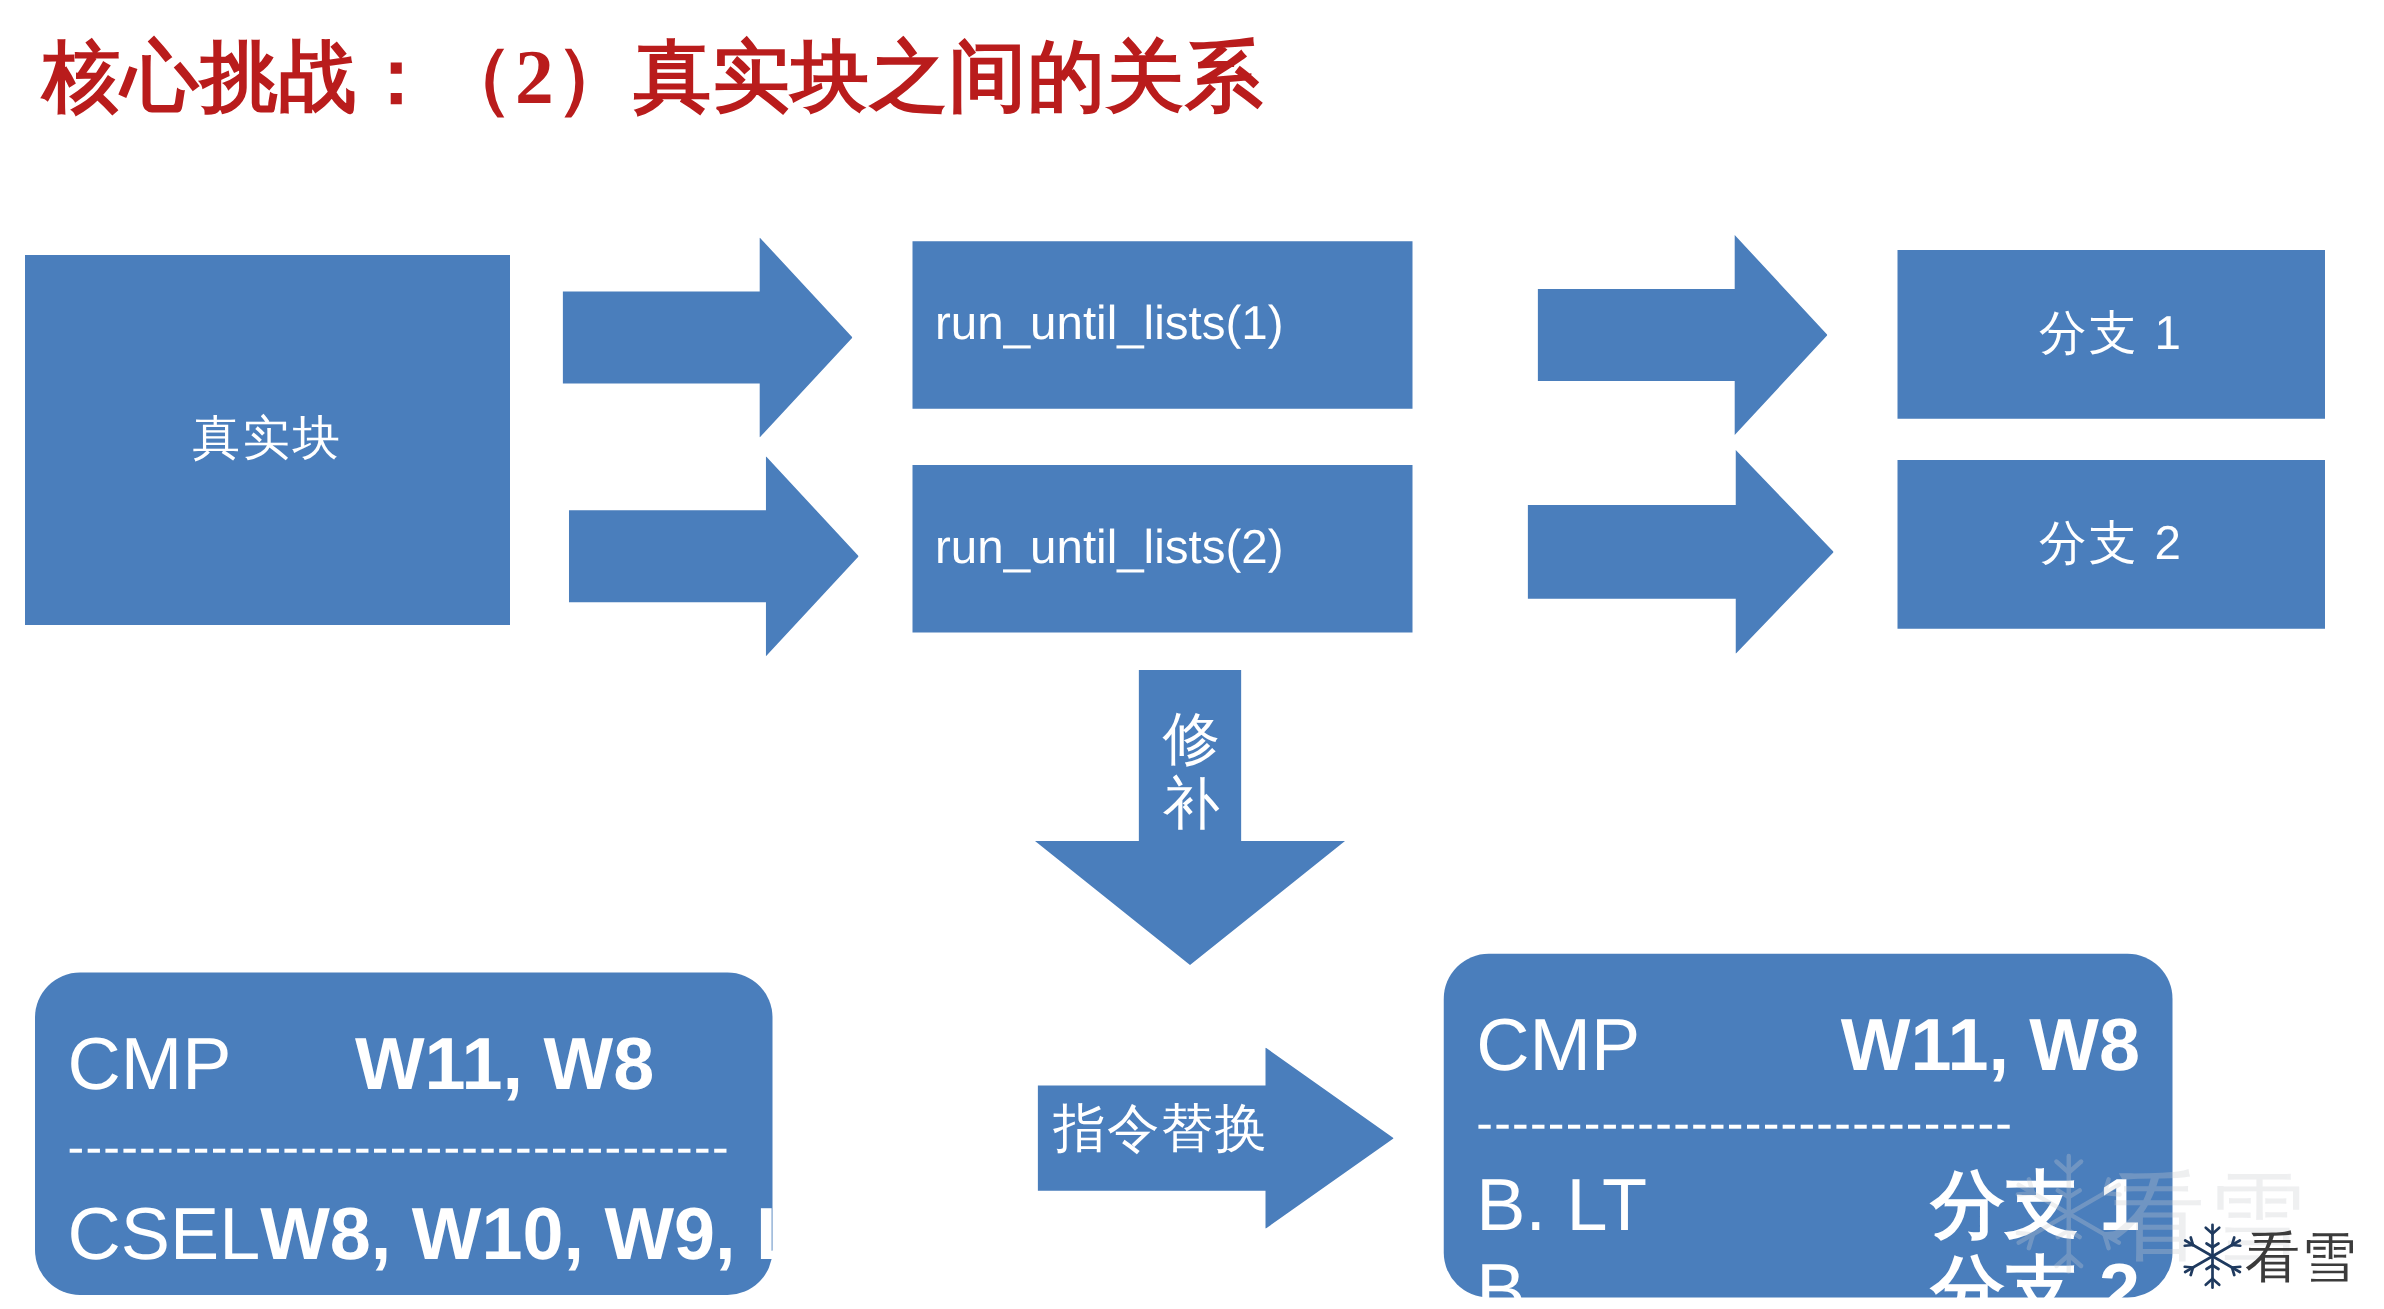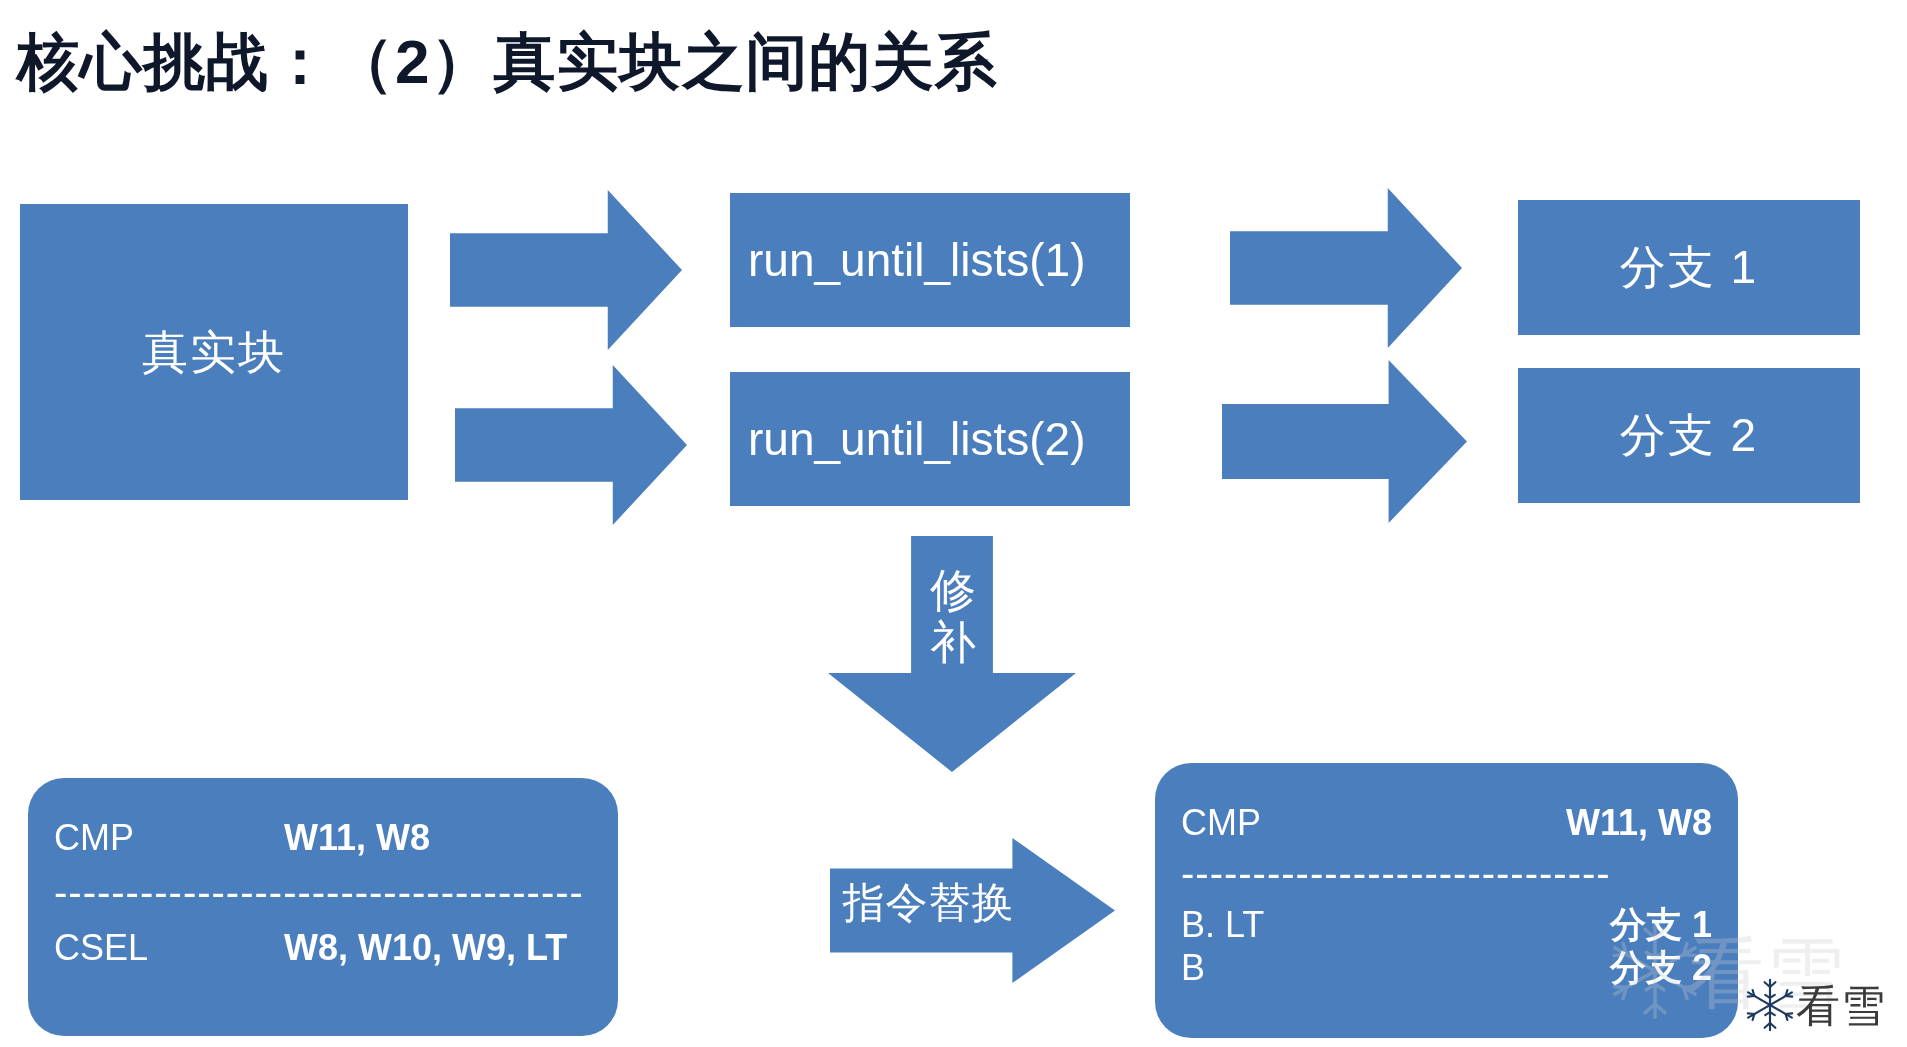--- a/index.html
+++ b/index.html
@@ -13,27 +13,27 @@
     width: 1907px;
     height: 1047px;
     background: #ffffff;
     overflow: hidden;
     font-family: "Liberation Sans", "DejaVu Sans", sans-serif;
   }
 
   
   .slide-title {
     position: absolute;
-    left: 17px;
+    left: 34px;
     top: 28px;
-    font-family: Liberation Sans, sans-serif;
+    font-family: Liberation Serif, serif;
     font-weight: bold;
     font-size: 62px;
     line-height: 1.1;
-    color: #0f172a;
+    color: #b91c1c;
     white-space: nowrap;
     letter-spacing: 1px;
   }
 
   
   .box {
     position: absolute;
     background: #4a7ebc;
     color: #ffffff;
     box-sizing: border-box;
@@ -43,21 +43,21 @@
     align-items: center;
     justify-content: center;
   }
   .box.left-pad {
     display: flex;
     align-items: center;
     justify-content: flex-start;
     padding-left: 18px;
   }
   .box-label {
-    font-size: 46px;
+    font-size: 38px;
     line-height: 1.1;
     white-space: nowrap;
   }
   .box-label.cn {
     letter-spacing: 2px;
   }
 
   
   #box-real {
     left: 20px;  top: 204px;  width: 388px;  height: 296px;
@@ -128,21 +128,21 @@
     color: #ffffff;
     box-sizing: border-box;
     padding: 40px 26px 30px 26px;
   }
   #code-left  { left: 28px;   top: 778px;  width: 590px; height: 258px; }
   #code-right { left: 1155px; top: 763px;  width: 583px; height: 275px; }
 
   .code-row {
     display: flex;
     align-items: baseline;
-    font-size: 36px;
+    font-size: 59px;
     line-height: 1.12;
     white-space: nowrap;
   }
   .code-row .mnemonic { display: inline-block; }
   .code-row .operand  { display: inline-block; font-weight: bold; }
 
   
   #code-left .mnemonic { width: 230px; }
   
   #code-right .code-row { justify-content: space-between; }

